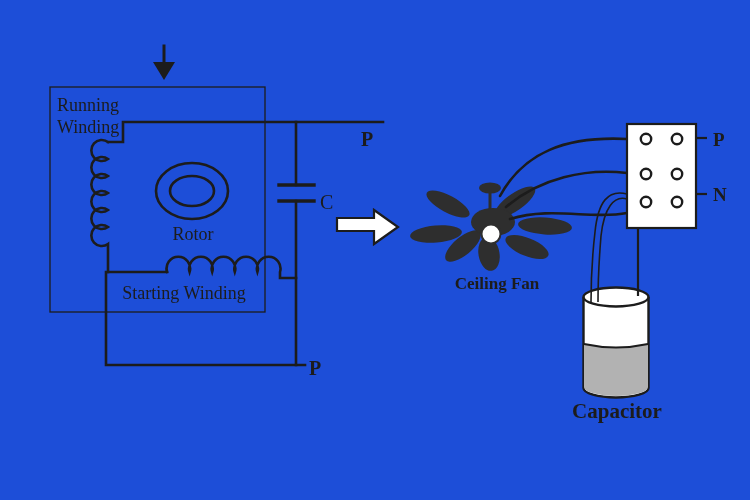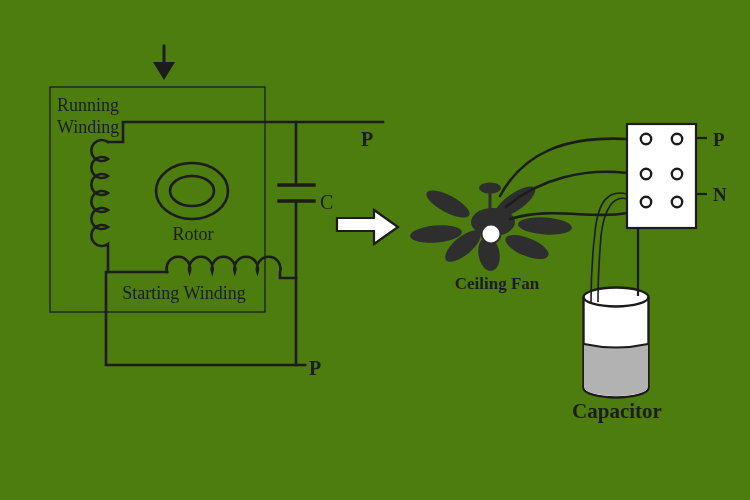--- a/index.html
+++ b/index.html
@@ -1,16 +1,16 @@
 <!DOCTYPE html>
 <html><head>
 <meta charset="utf-8">
 <style>
   html,body{margin:0;padding:0;background:#ffffff;}
-  #canvas{position:relative;width:750px;height:500px;background:#4d7c0f;overflow:hidden;
+  #canvas{position:relative;width:750px;height:500px;background:#1d4ed8;overflow:hidden;
           font-family:"Liberation Serif", serif;}
   svg{display:block;}
   text{fill:#1c1c1c;font-family:"Liberation Serif", serif;}
   .t18{font-size:18px;}
   .t19b{font-size:19px;font-weight:bold;}
   .t20{font-size:20px;}
   .t20b{font-size:20px;font-weight:bold;}
   .t17b{font-size:17px;font-weight:bold;}
   .t21b{font-size:21px;font-weight:bold;}
   .mid{text-anchor:middle;}

